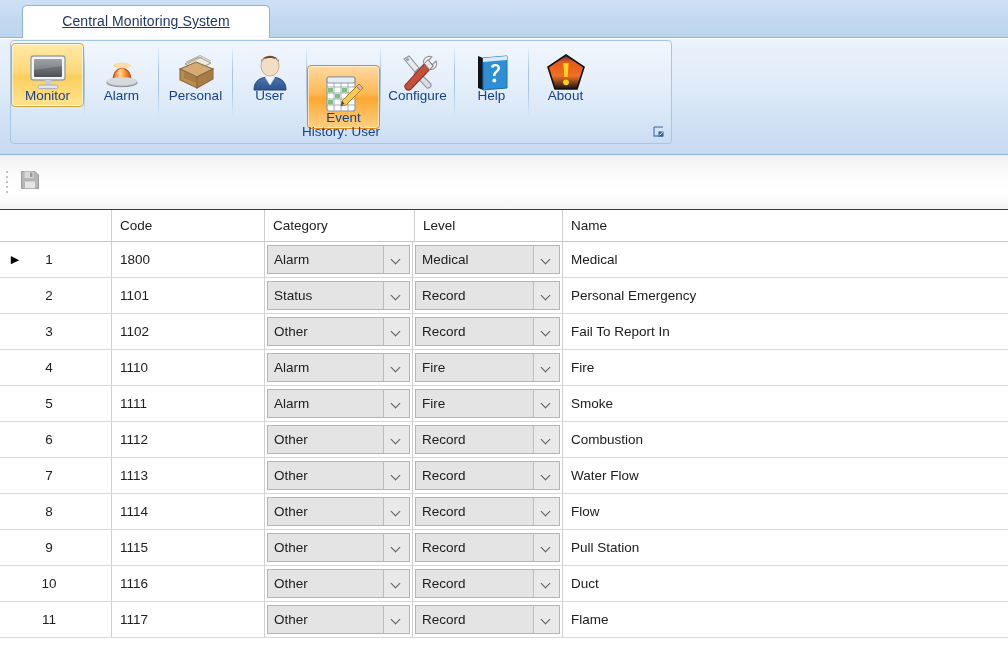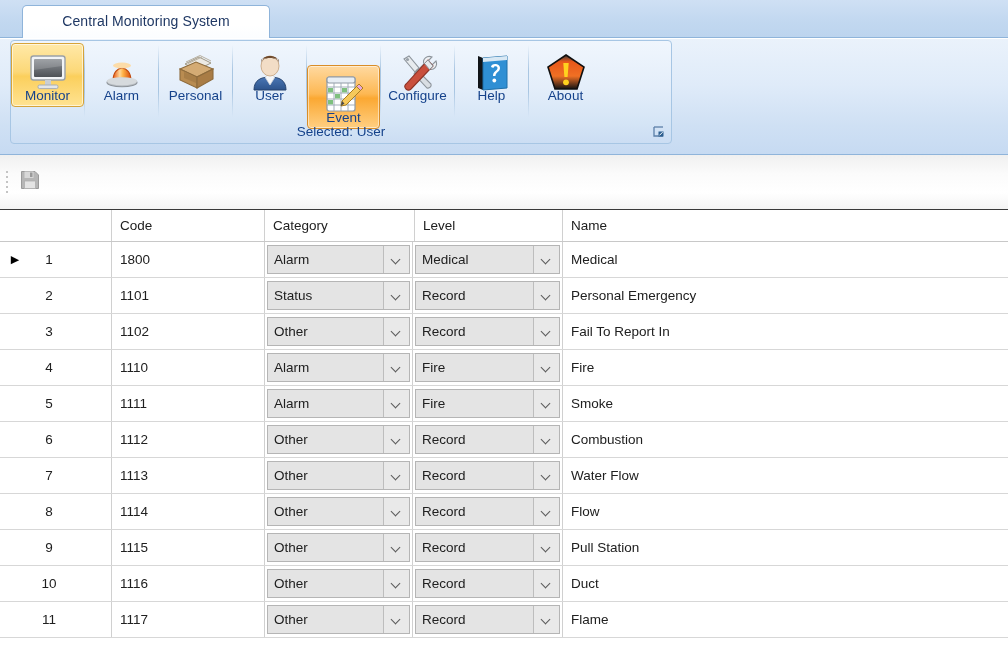--- a/index.html
+++ b/index.html
@@ -45,20 +45,21 @@
     border: 1px solid #8fb4da;
     border-bottom: none;
     border-radius: 5px 5px 0 0;
     color: #1f3864;
     font-size: 14px;
     line-height: 31px;
     text-align: center;
     letter-spacing: .1px;
     z-index: 3;
     cursor: default;
+    text-decoration: underline;
   }
 
   
   .ribbon-body {
     position: absolute;
     left: 0; top: 38px;
     width: 1008px; height: 117px;
     background: linear-gradient(to bottom, #eaf2fb 0%, #dfebf9 40%, #cfe0f4 75%, #c6daf2 100%);
     border-top: 1px solid #ffffff;
   }
@@ -393,21 +394,21 @@
                   </linearGradient>
                 </defs>
            <path d="M23 4 L41 16 L34 38 L12 38 L5 16 Z" fill="url(#wg)" stroke="#101010" stroke-width="1.6"></path>
            <path d="M20.3 12 L25.7 12 L24.6 26 L21.4 26 Z" fill="#ffd21f"></path>
            <circle cx="23" cy="31.3" r="2.9" fill="#ffd21f"></circle>
               </svg></div>
             <div class="lbl">About</div>
           </div>
         </div>
 
-      <div class="group-footer">Selected: User</div>
+      <div class="group-footer">History: User</div>
 
       <div class="dlg-launcher">
         <svg width="14" height="14" viewBox="0 0 14 14">
           <path d="M2 2 L2 11 L11 11" fill="none" stroke="#5b7fa8" stroke-width="1.3"></path>
           <path d="M2 2 L11 2" fill="none" stroke="#5b7fa8" stroke-width="1.3"></path>
           <rect x="6.5" y="6.5" width="5" height="5" fill="#2d5f8f"></rect>
           <path d="M7.4 10.4 L10.6 7.2" stroke="#ffffff" stroke-width="1"></path>
         </svg>
       </div>
 

